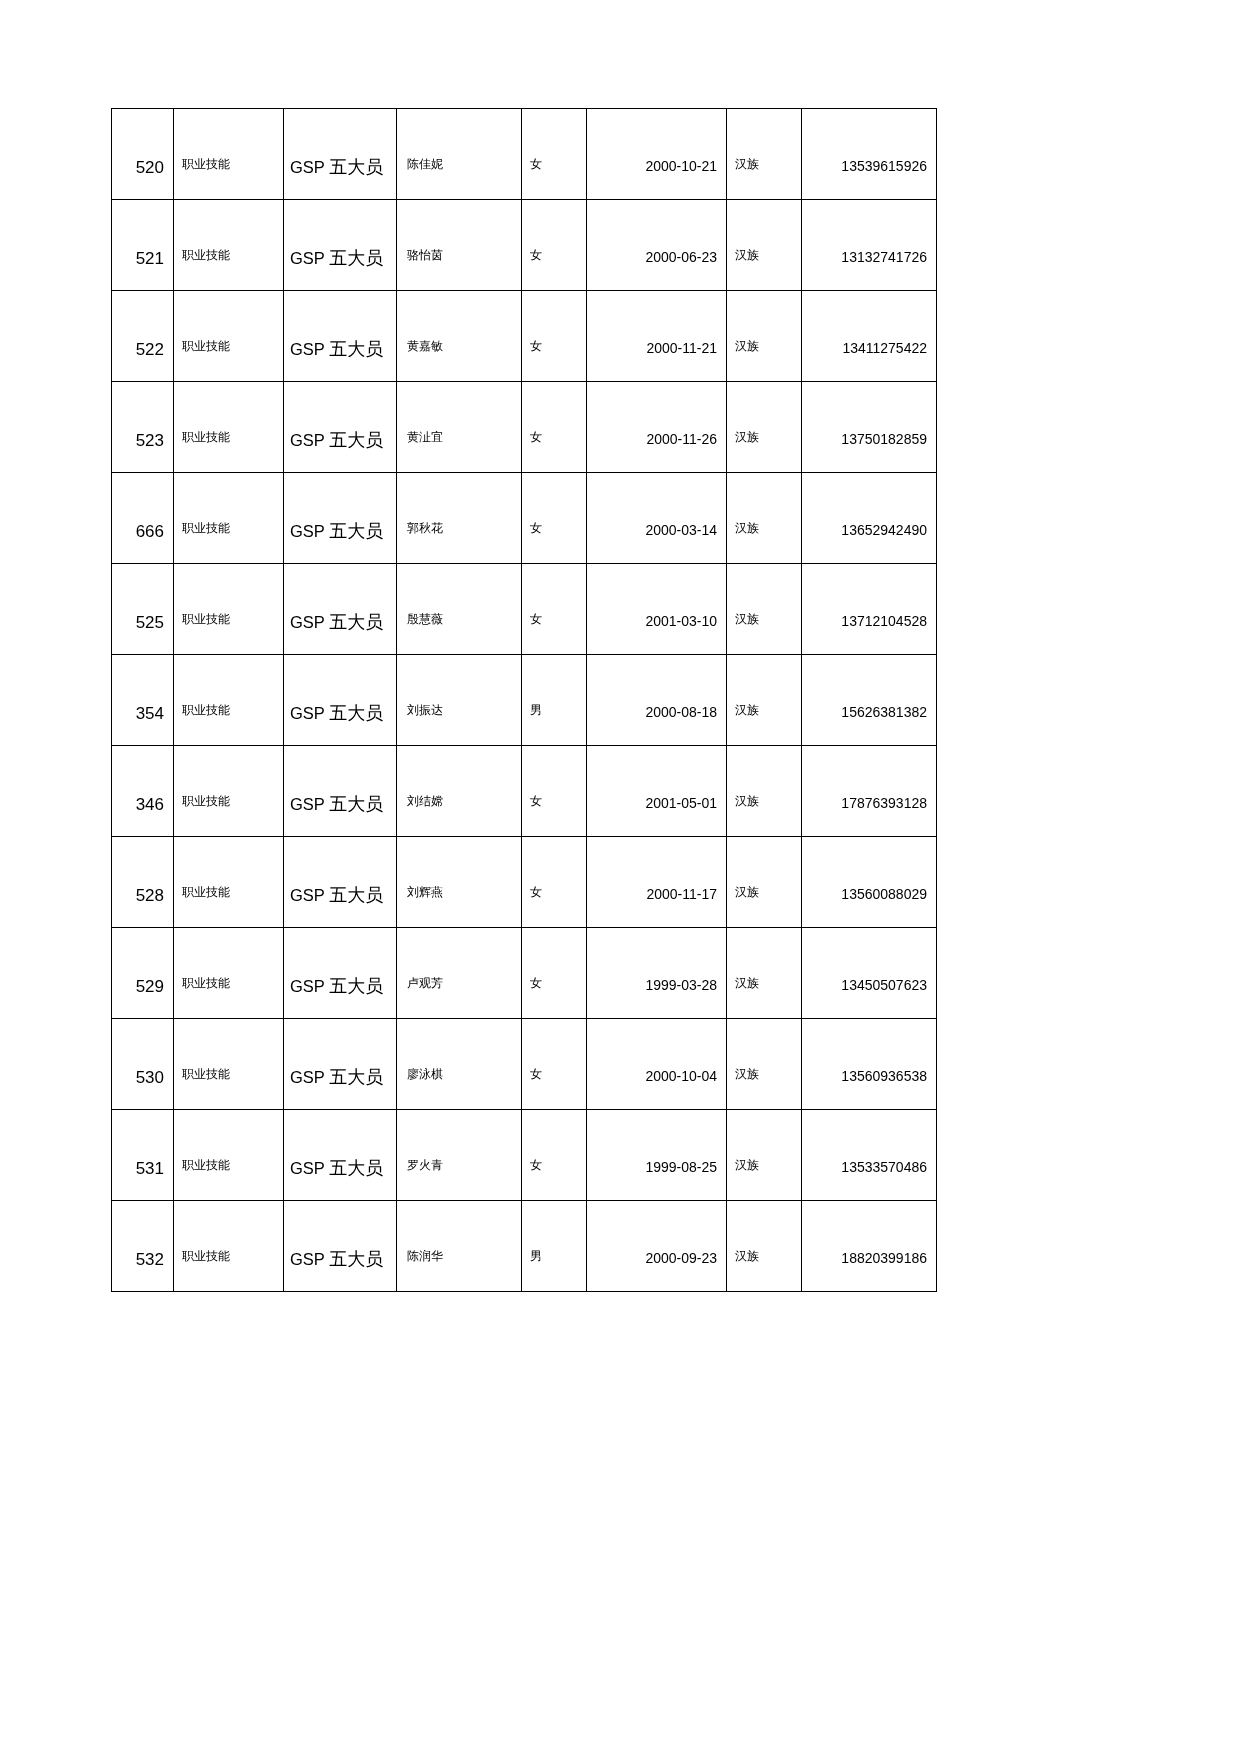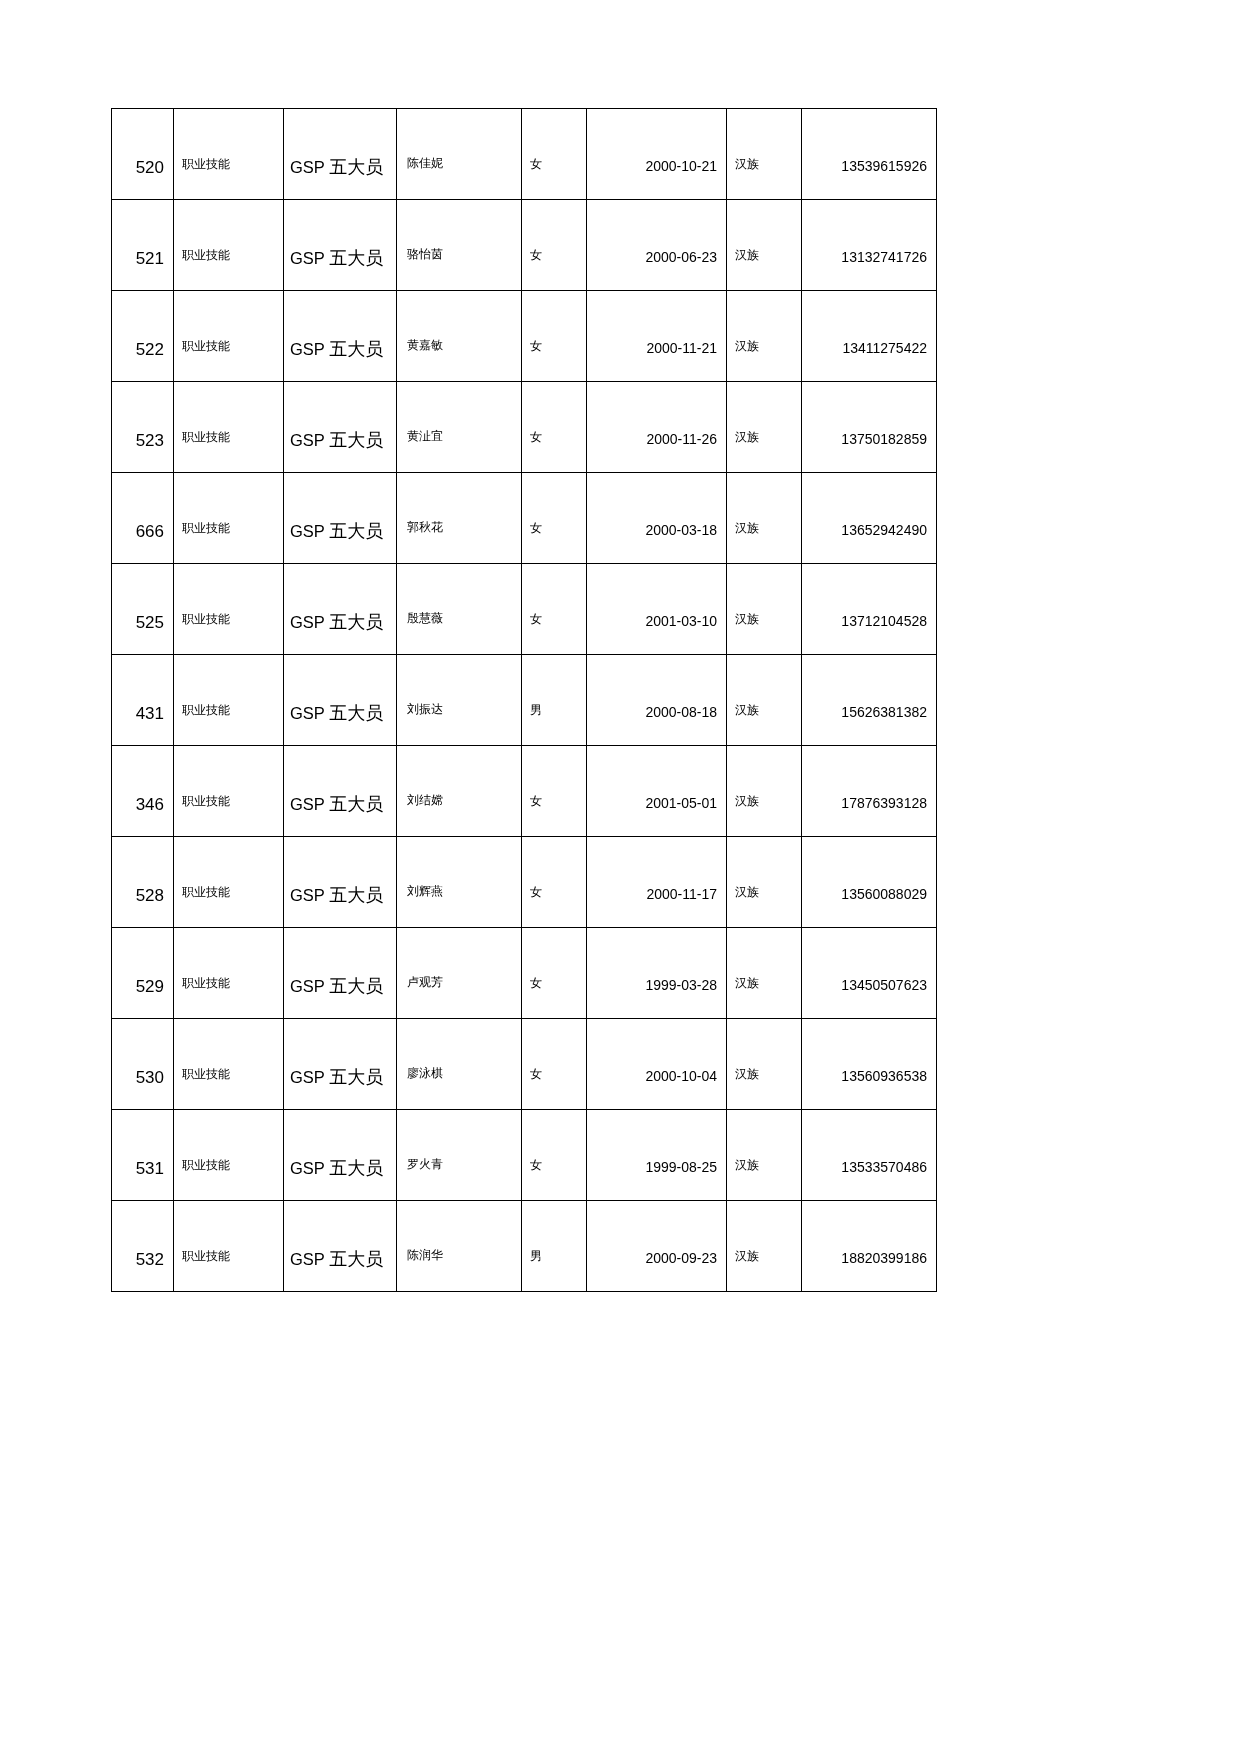--- a/index.html
+++ b/index.html
@@ -78,21 +78,21 @@
     margin-top: 44px;
   }
   .prog .cjk { font-family: "Liberation Serif", serif; font-size: 18px; }
   .dob, .phone {
     font-family: "Liberation Sans", sans-serif;
     font-size: 14px;
     text-align: right;
     padding-right: 9px;
   }
   .cat { padding-left: 8px; }
-  .name { padding-left: 10px; font-family: Liberation Mono, monospace; }
+  .name { padding-left: 10px; }
   .sex { padding-left: 8px; }
   .eth { padding-left: 8px; }
 </style>
 </head>
 <body>
 
 <div class="page">
   <div class="table-wrap">
     <table class="roster">
       <colgroup>
@@ -220,21 +220,21 @@
             <td>
               <span class="cell prog"><span>GSP</span> <span class="cjk">五大员</span></span>
             </td>
             <td>
               <span class="cell name">郭秋花</span>
             </td>
             <td>
               <span class="cell sex">女</span>
             </td>
             <td>
-              <span class="cell dob">2000-03-18</span>
+              <span class="cell dob">2000-03-14</span>
             </td>
             <td>
               <span class="cell eth">汉族</span>
             </td>
             <td>
               <span class="cell phone">13652942490</span>
             </td>
           </tr>
           <tr>
             <td>
@@ -257,21 +257,21 @@
             </td>
             <td>
               <span class="cell eth">汉族</span>
             </td>
             <td>
               <span class="cell phone">13712104528</span>
             </td>
           </tr>
           <tr>
             <td>
-              <span class="cell no">431</span>
+              <span class="cell no">354</span>
             </td>
             <td>
               <span class="cell cat">职业技能</span>
             </td>
             <td>
               <span class="cell prog"><span>GSP</span> <span class="cjk">五大员</span></span>
             </td>
             <td>
               <span class="cell name">刘振达</span>
             </td>

